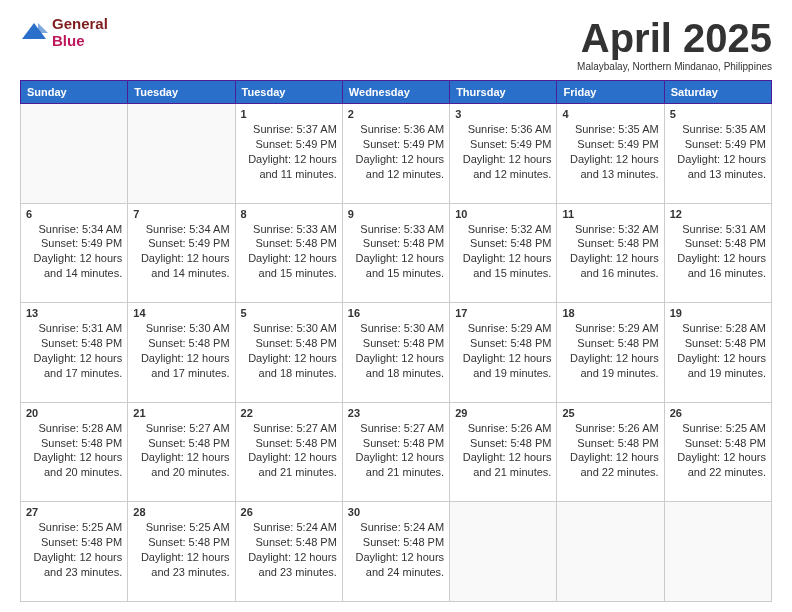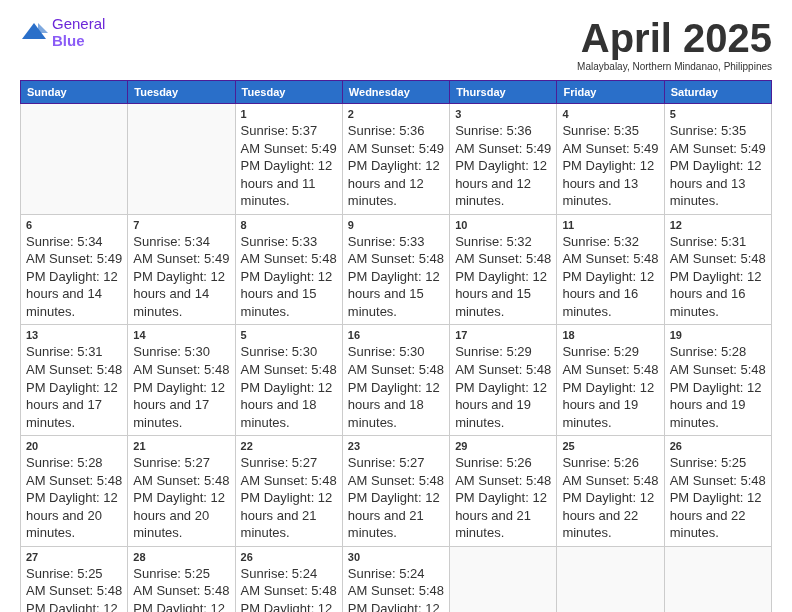--- a/index.html
+++ b/index.html
@@ -28,27 +28,27 @@
       align-items: center;
       gap: 4px;
     }
     .logo-text {
       display: flex;
       flex-direction: column;
       line-height: 1.1;
     }
     .logo-general {
       font-size: 15px;
-      font-weight: normal;
-      color: #6d28d9;
+      font-weight: bold;
+      color: #7f1d1d;
     }
     .logo-blue {
       font-size: 15px;
       font-weight: bold;
-      color: #8b5cf6;
+      color: #be185d;
     }
     .logo-icon {
       width: 28px;
       height: 28px;
     }
     .title-block {
       text-align: right;
     }
     .title-month {
       font-size: 40px;
@@ -84,23 +84,24 @@
       height: 88px;
       width: 113px;
     }
     .day-num {
       font-size: 11px;
       font-weight: bold;
       display: block;
       margin-bottom: 2px;
     }
     .cell-text {
-      font-size: 13px;
+      font-size: 11px;
       line-height: 1.35;
       color: #333;
+      text-align: right;
     }
     .empty-cell {
       background: #f9f9f9;
     }
     tr:nth-child(even) td {
       background: #fff;
     }
   </style>
 </head>
 <body>

